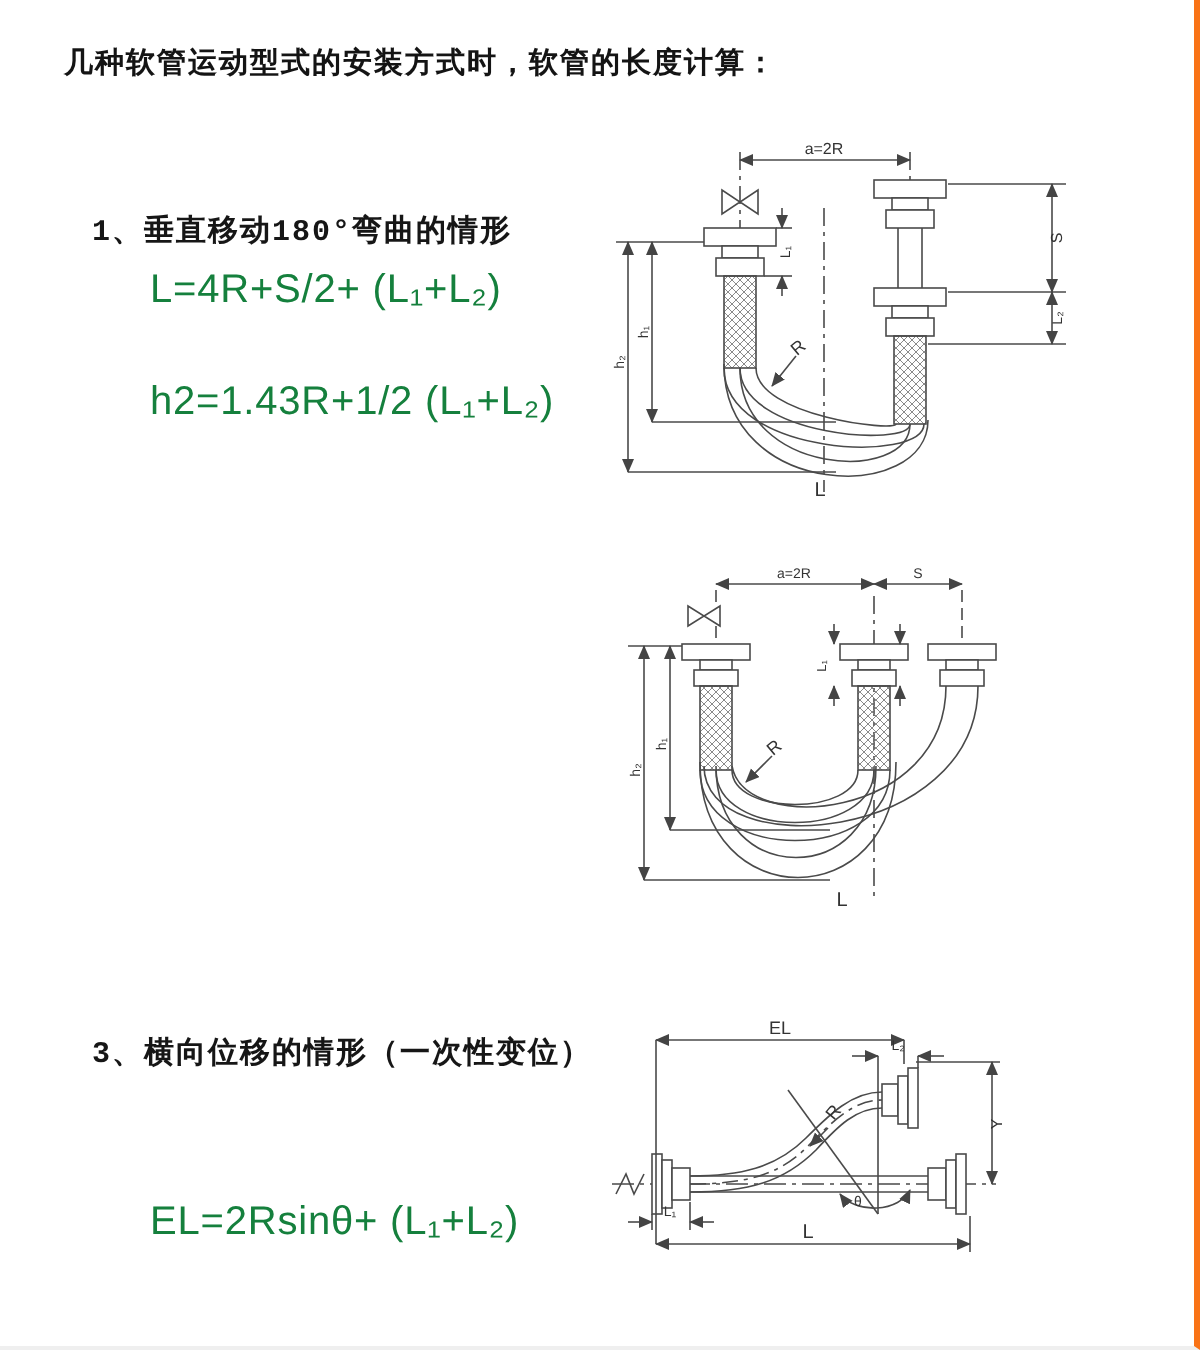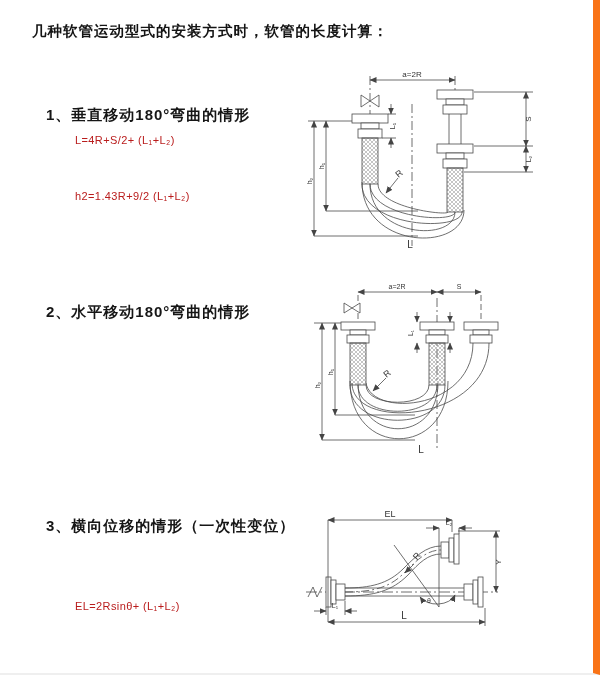--- a/index.html
+++ b/index.html
@@ -1,39 +1,38 @@
 <!DOCTYPE html>
 <html><head>
 <meta charset="utf-8">
 <style>
   html,body{margin:0;padding:0;background:#fff;}
   .page{
     position:relative;width:600px;height:675px;background:#ffffff;overflow:hidden;
     font-family:"Liberation Sans","DejaVu Sans",sans-serif;color:#1b1b1b;
-    border-right:7px solid #f97316;border-bottom:2px solid #efefef;box-sizing:border-box;
+    border-right:3px solid #f97316;border-bottom:2px solid #efefef;box-sizing:border-box;
   }
   .abs{position:absolute;white-space:nowrap;}
   .title{font-size:14.5px;font-weight:600;letter-spacing:1px;color:#141414;}
-  .heading{font-size:15px;font-weight:600;letter-spacing:1px;color:#161616;}
-  .formula{font-size:11px;font-weight:400;letter-spacing:.4px;color:#b91c1c;}
+  .heading{font-size:15px;font-weight:600;letter-spacing:1px;color:#161616;font-family:Liberation Mono, monospace;}
+  .formula{font-size:20px;font-weight:400;letter-spacing:.4px;color:#15803d;}
   svg{overflow:visible;}
   svg text{font-family:"Liberation Sans","DejaVu Sans",sans-serif;fill:#333;stroke:none;}
 </style>
 </head>
 <body>
 
 <div class="page">
 
   <div class="abs title" style="left:32px;top:22px">几种软管运动型式的安装方式时，软管的长度计算：</div>
 
   <div class="abs heading" style="left:46px;top:106px">1、垂直移动180°弯曲的情形</div>
   <div class="abs formula" style="left:75px;top:134px">L=4R+S/2+ (L₁+L₂)</div>
-  <div class="abs formula" style="left:75px;top:190px">h2=1.43R+9/2 (L₁+L₂)</div>
-
-  <div class="abs heading" style="left:46px;top:303px">2、水平移动180°弯曲的情形</div>
+  <div class="abs formula" style="left:75px;top:190px">h2=1.43R+1/2 (L₁+L₂)</div>
+
 
   <div class="abs heading" style="left:46px;top:517px">3、横向位移的情形（一次性变位）</div>
   <div class="abs formula" style="left:75px;top:600px">EL=2Rsinθ+ (L₁+L₂)</div>
 
   <svg class="abs" style="left:300px;top:66px" width="280" height="190" viewBox="0 0 280 190">
     <defs>
       <marker id="ar1" markerWidth="8" markerHeight="8" refX="6.5" refY="3" orient="auto-start-reverse" markerUnits="userSpaceOnUse">
         <path d="M0,0 L7,3 L0,6 Z" fill="#444"></path>
       </marker>
       <pattern id="br1" width="4" height="4" patternUnits="userSpaceOnUse">

